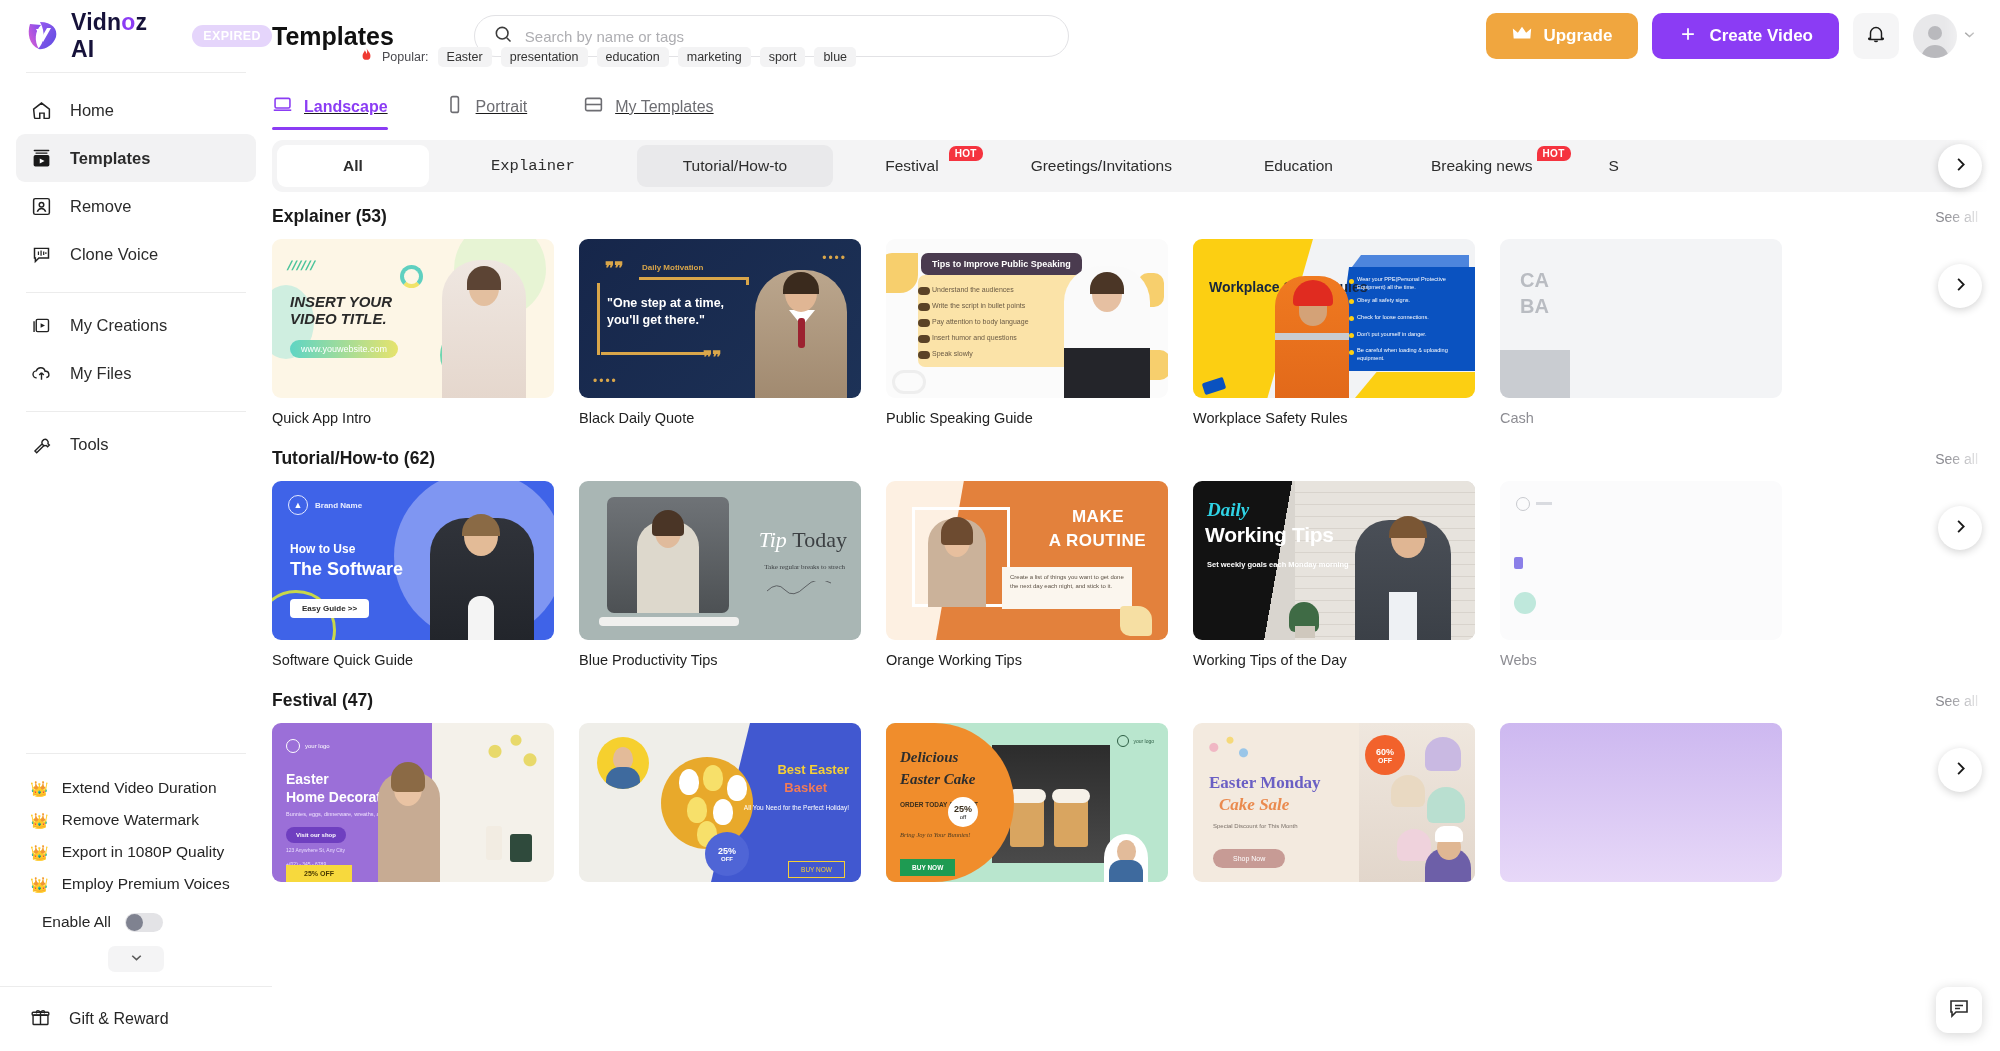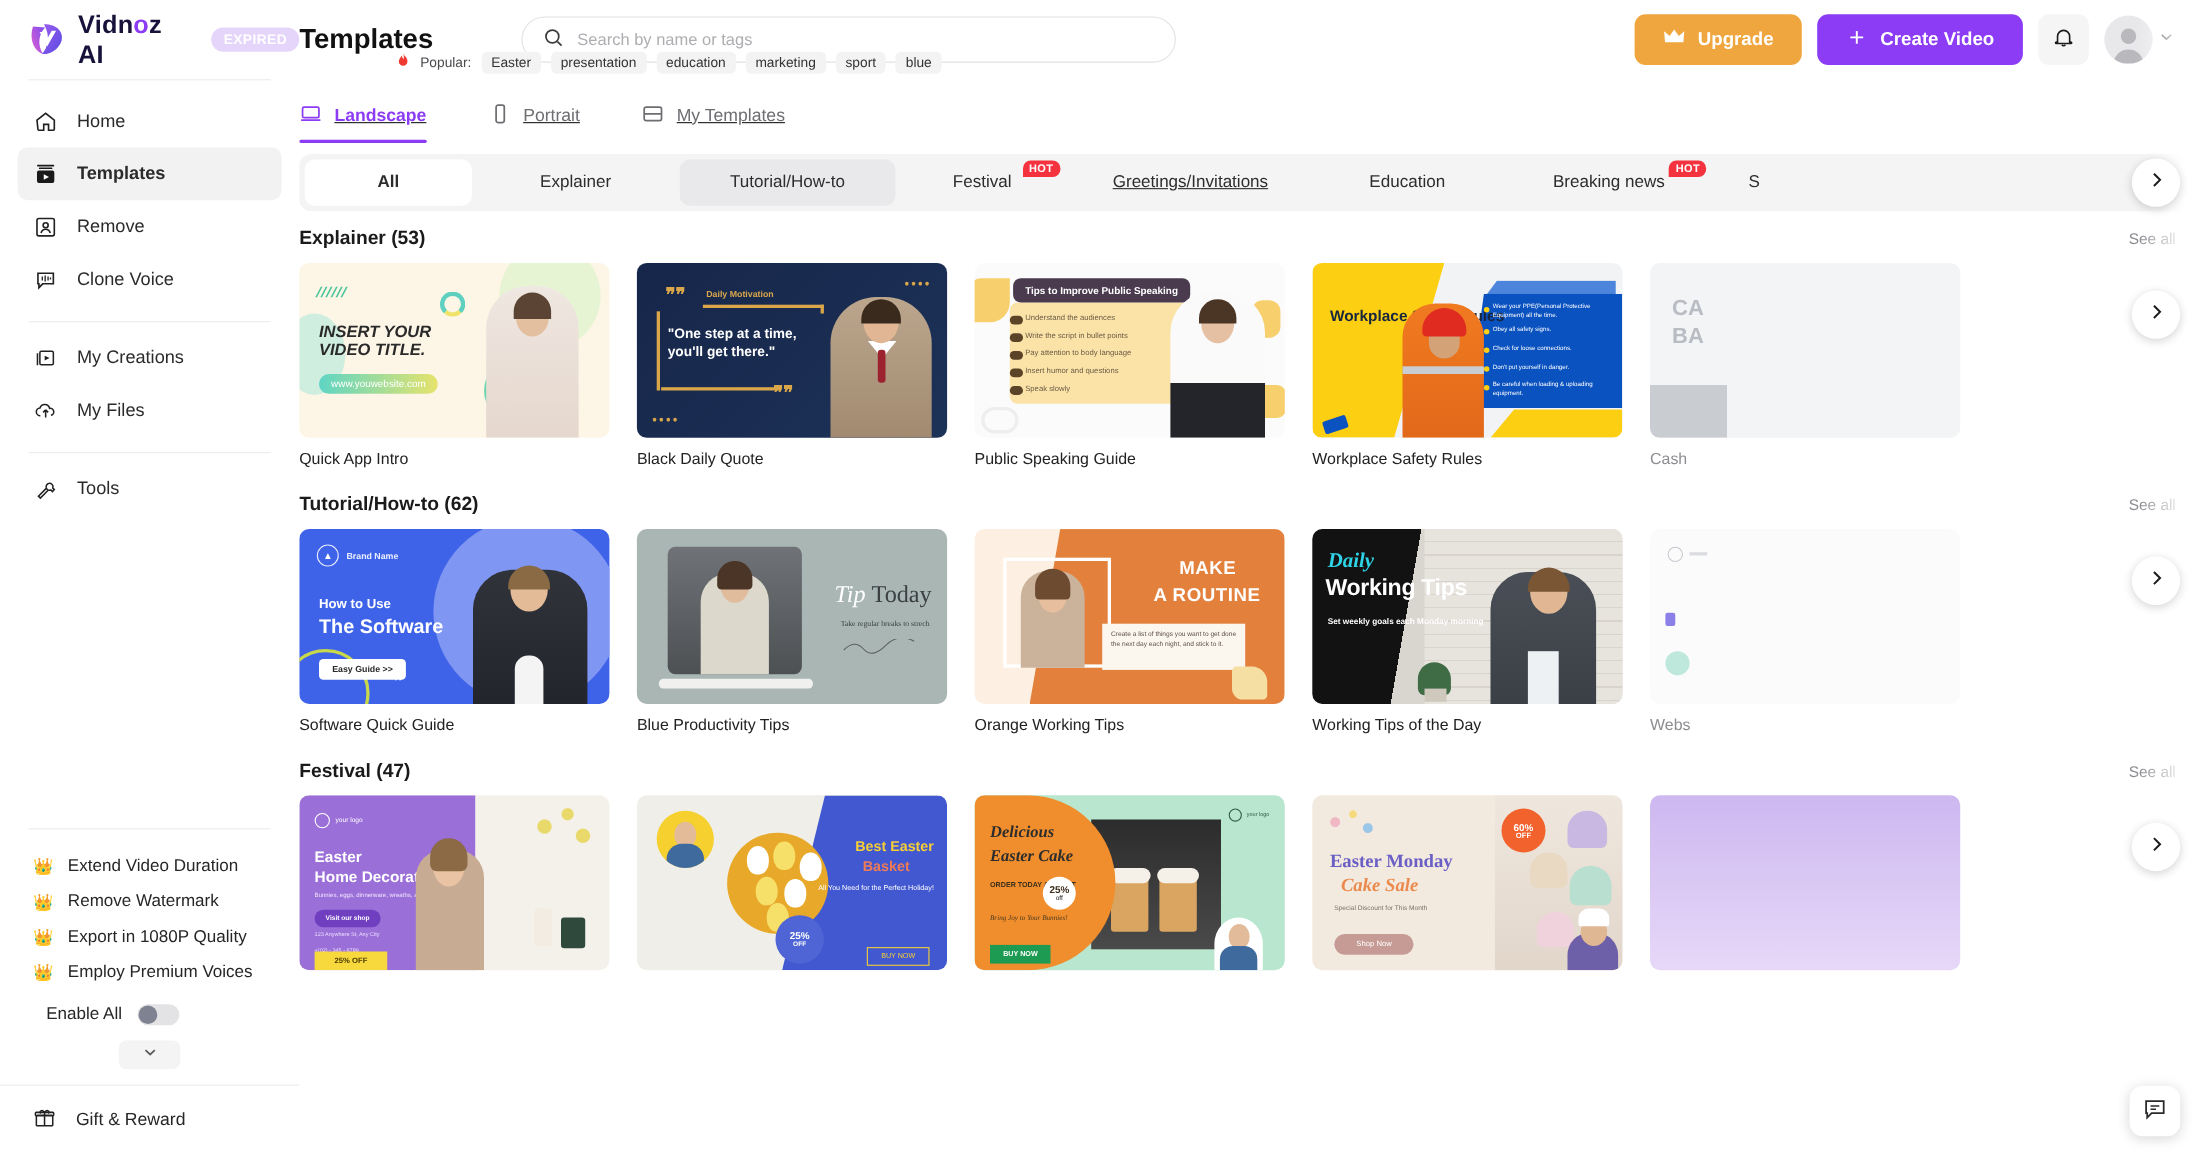--- a/index.html
+++ b/index.html
@@ -639,31 +639,31 @@
         </span>
         <span>My Templates</span>
       </div>
     </div>
 
     <div class="catbar-outer" style="margin-left: 0px; padding-left: 0px;">
       <div class="catbar">
         <div class="cat selected">
             <span>All</span>
           </div>
-        <div class="cat" style="padding:0 62px;">
+        <div class="cat" style="padding:0 62px;font-family:Liberation Mono, monospace;">
             <span>Explainer</span>
           </div>
         <div class="cat hovered" style="padding:0 46px;text-align:right;">
             <span>Tutorial/How-to</span>
           </div>
         <div class="cat" style="padding:0 52px;">
           <span>Festival</span>
           <span class="hot">HOT</span>
         </div>
-        <div class="cat" style="padding:0 40px;text-decoration:underline;">
+        <div class="cat" style="padding:0 40px;">
             <span>Greetings/Invitations</span>
           </div>
         <div class="cat" style="padding:0 52px;">
             <span>Education</span>
           </div>
         <div class="cat" style="padding:0 46px;">
           <span>Breaking news</span>
           <span class="hot">HOT</span>
         </div>
         <div class="cat" style="padding:0 30px;">

